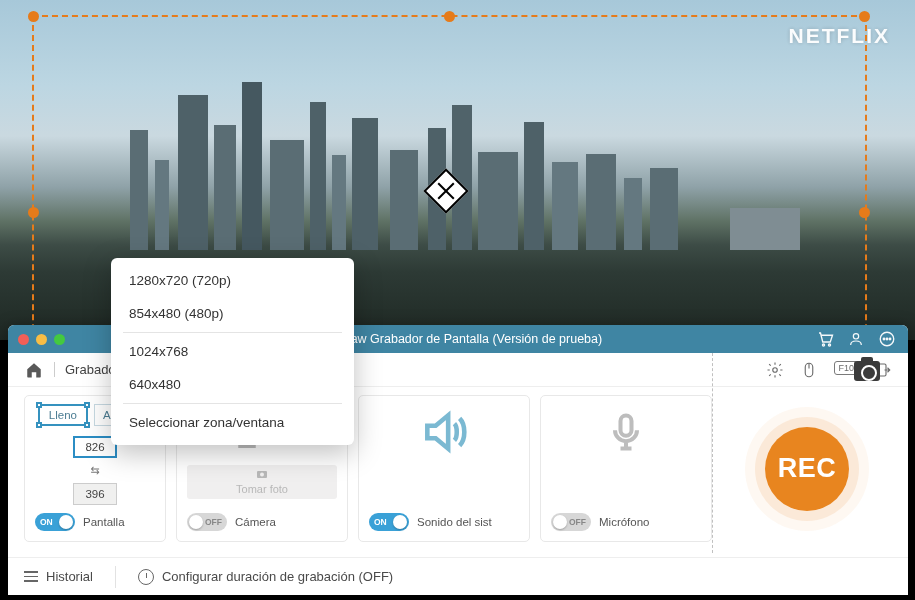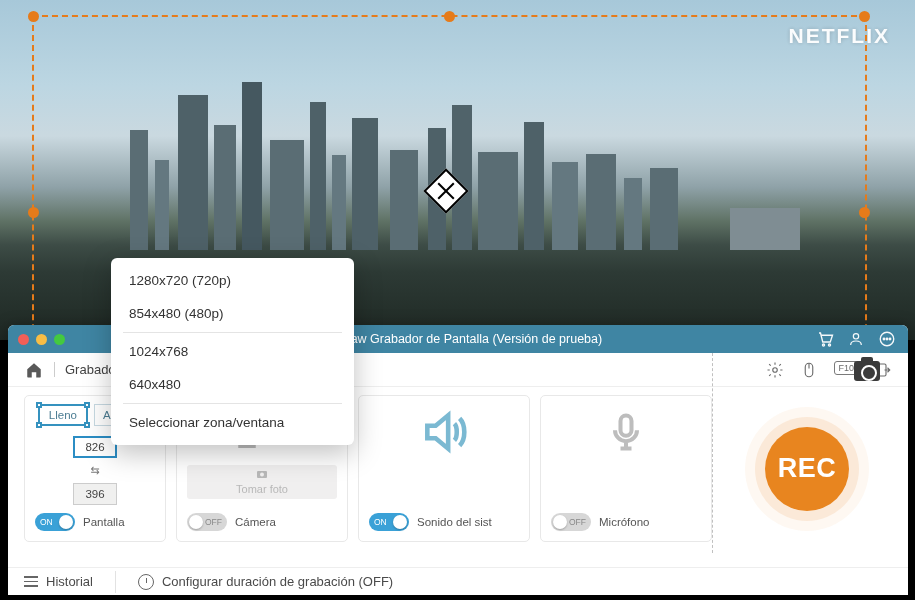--- a/index.html
+++ b/index.html
@@ -45,36 +45,36 @@
   .dim-btn { position:relative; padding:4px 8px; font-size:11.5px; border:1px solid #c7d9e2; color:#4c7d93; cursor:pointer; }
   .dim-btn.sel { border:2px solid #3592bf; padding:3px 9px;}
   .corner { position:absolute; width:6px; height:6px; border:2px solid #3592bf; background:#fff;}
   .dim-inputs { display:flex; align-items:center; gap:6px; margin-bottom:8px;flex-direction:column;}
   .dim-input { width:44px; height:22px; border:1px solid #ccc; text-align:center; font-size:11.5px; background:#f0f0ef; color:#444;}
   .dim-input.active{ border:2px solid #2b8dc4; background:#fff;}
   .link-ico { font-size:11px; color:#777; }
   .toggle-row{ display:flex; align-items:center; gap:8px; font-size:11.5px; color:#555; align-self:flex-start;}
   .toggle { width:40px; height:18px; border-radius:9px; background:#d7d7d7; position:relative; display:flex; align-items:center;}
   .toggle.on{ background:#3aa1d7;}
-  .toggle .label{ font-size:8.5px; font-weight:400; color:#fff; position:absolute;}
+  .toggle .label{ font-size:8.5px; font-weight:700; color:#fff; position:absolute;}
   .toggle.on .label{left:5px;} .toggle:not(.on) .label{right:5px;color:#888;}
   .knob{ width:14px; height:14px; background:#fff; border-radius:50%; position:absolute; box-shadow:0 1px 2px rgba(0,0,0,.25);}
   .toggle.on .knob{ right:2px;} .toggle:not(.on) .knob{ left:2px;}
 
   .card.sensor { flex:1.15; justify-content:space-between; }
   .sensor-icon-row{ height:56px; display:flex; align-items:center; justify-content:center; gap:6px; width:100%;}
   .webcam-ico, .speaker-ico, .mic-ico { stroke:#7bb9d2; fill:none; stroke-width:2.2; }
   .webcam-ico{ stroke:#bdbdbd;} .mic-ico{stroke:#bdbdbd;}
   .chev-box{ border:1px solid #dadada; padding:4px 6px; color:#8a8a8a; font-size:12px; background:#fff;}
   .photo-btn{ width:100%; text-align:center; font-size:11px; color:#b8b8b8; background:#f0efef; padding:4px 0; border-radius:3px; margin-top:-4px; margin-bottom:6px; display:flex; align-items:center; justify-content:center; gap:4px;flex-direction:column;}
 
   .rec-wrap{ width:170px; display:flex; align-items:center; justify-content:center;}
   .rec-btn{ width:84px; height:84px; border-radius:50%; background:#e8851f; color:#fff; font-size:27px; font-weight:600; display:flex; align-items:center; justify-content:center; box-shadow:0 0 0 10px rgba(232,133,31,.12), 0 0 0 20px rgba(232,133,31,.06); cursor:pointer; letter-spacing:.5px;}
 
-  .footer{ margin-top:auto; height:28px; border-top:1px solid #eee; display:flex; align-items:center; padding:4px 16px; font-size:13px; color:#4a4a4a; gap:16px;}
+  .footer{ margin-top:auto; height:38px; border-top:1px solid #eee; display:flex; align-items:center; padding:4px 16px; font-size:13px; color:#4a4a4a; gap:16px;}
   .footer .item{ display:flex; align-items:center; gap:8px; cursor:pointer;}
   .footer .sep{width:0;height:22px;border-left:1px solid #e2e2e2; margin:0 6px;}
   .hamb{display:flex;flex-direction:column;gap:3px;} .hamb span{width:14px;height:1.5px;background:#666;}
   .clock-ico{width:16px;height:16px;border:1.5px solid #666;border-radius:50%;position:relative;}
   .clock-ico::after{content:"";position:absolute;top:3px;left:7px;width:1.5px;height:5px;background:#666;}
 
   
   .menu { position:absolute; top:258px; left:111px; width:243px; background:#fff; border-radius:6px; box-shadow:0 8px 28px rgba(0,0,0,.25); padding:6px 0; z-index:50; font-size:13.5px; color:#333;}
   .menu-item{ padding:9px 18px; cursor:pointer;}
   .menu-div{ height:1px; background:#e4e4e4; margin:2px 12px;}

